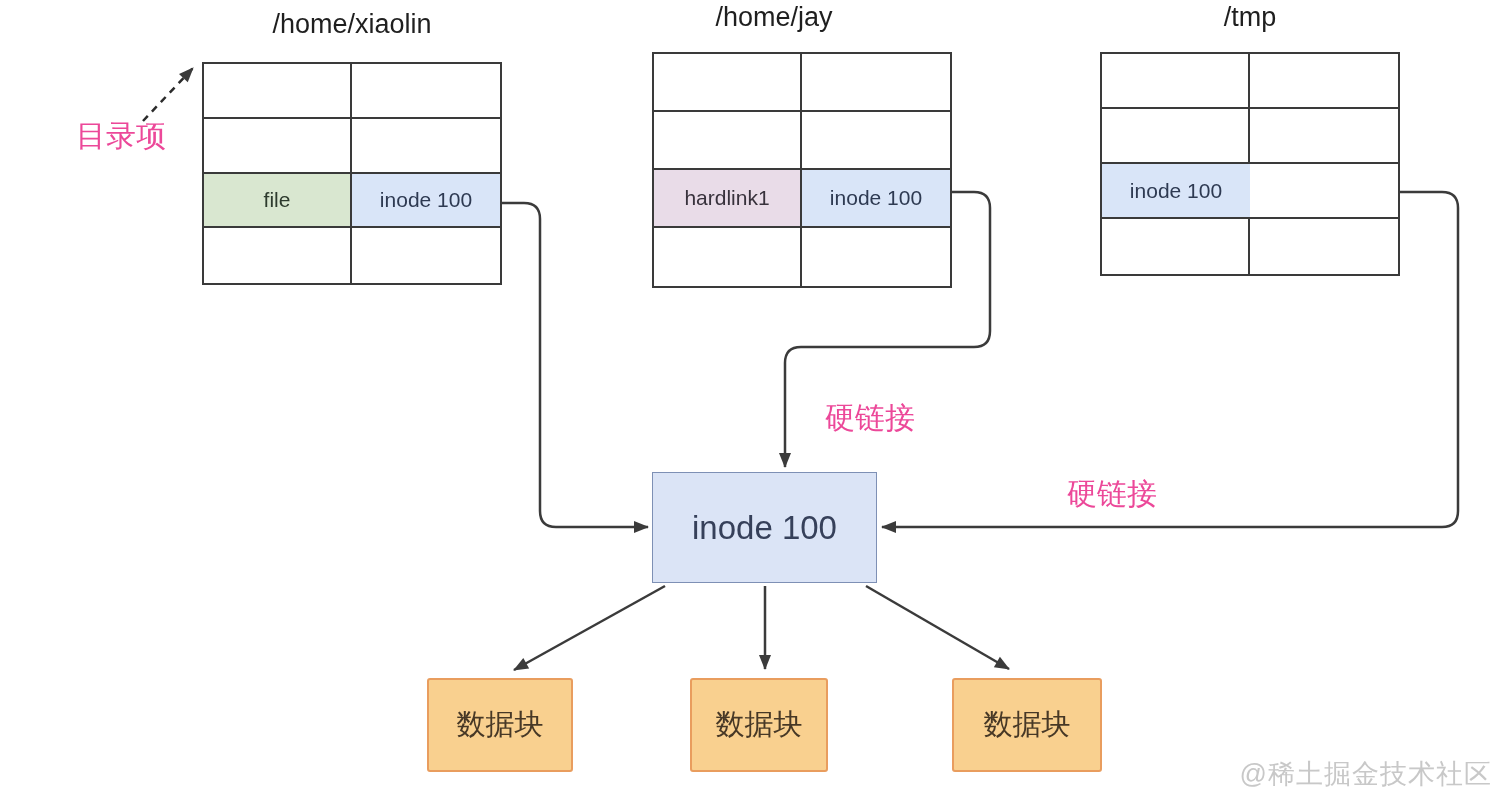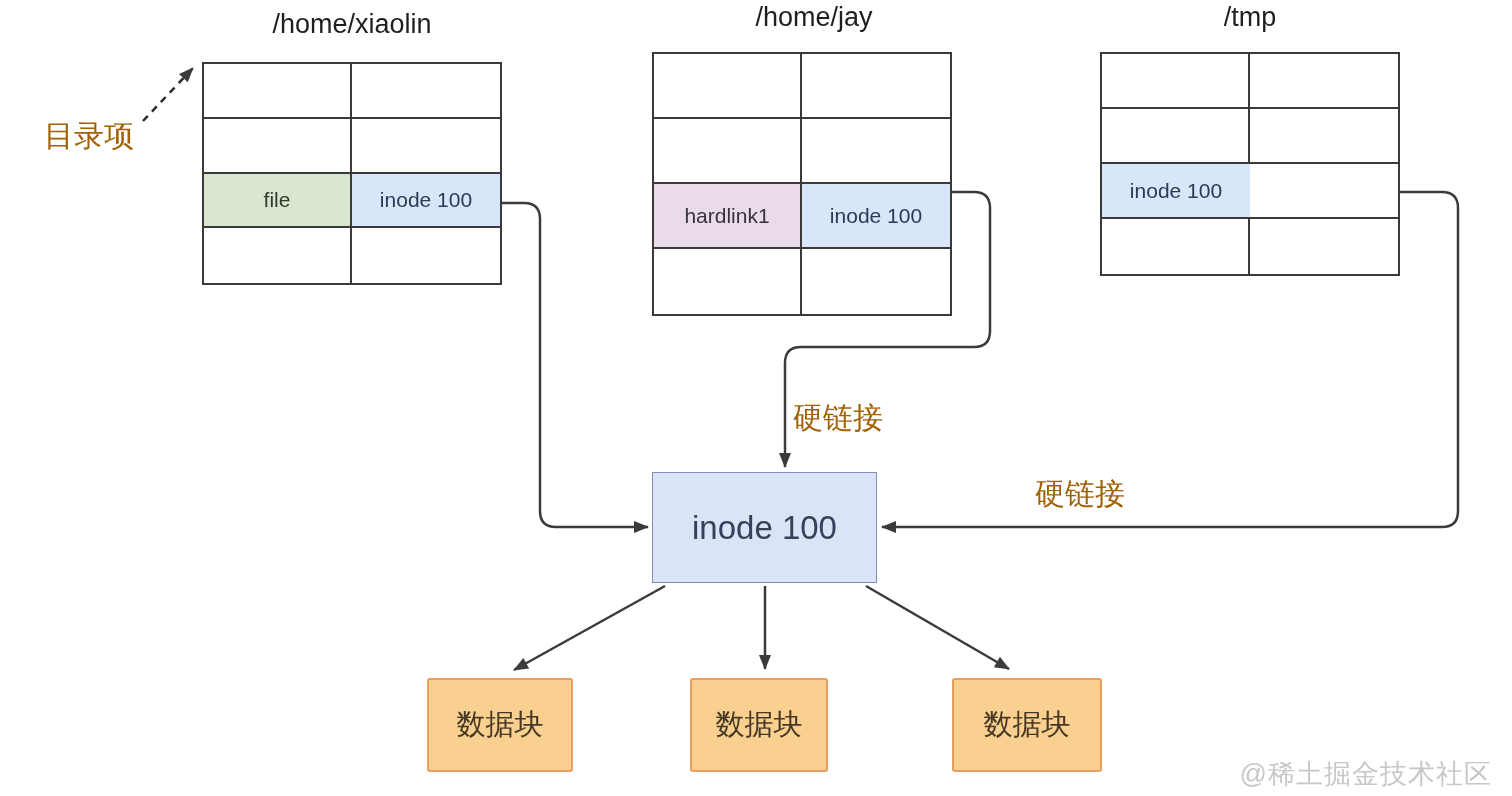--- a/index.html
+++ b/index.html
@@ -11,31 +11,31 @@
   .dir-table{
     position:absolute;display:grid;grid-template-rows:repeat(4,1fr);
     border:2px solid #3a3a3a;background:#fff;box-sizing:border-box;z-index:2;
   }
   .dir-table .row{display:grid;grid-template-columns:1fr 1fr;border-bottom:2px solid #3a3a3a;}
   .dir-table .row:last-child{border-bottom:none;}
   .dir-table .cell{display:flex;align-items:center;justify-content:center;
     font-size:21px;box-sizing:border-box;}
   .dir-table .c-r{border-right:2px solid #3a3a3a;}
   #table1{left:202px;top:62px;width:300px;height:223px;}
-  #table2{left:652px;top:52px;width:300px;height:264px;}
+  #table2{left:652px;top:52px;width:300px;height:236px;}
   #table3{left:1100px;top:52px;width:300px;height:224px;}
   .name-green{background:#d9e7d0;color:#2e3b2e;}
   .name-pink{background:#e9dce8;color:#38323c;}
   .inode-blue{background:#d9e5f8;color:#2e3a52;}
   
   .tbl-title{position:absolute;text-align:center;font-size:27px;color:#1f1f1f;z-index:2;}
   #title1{left:202px;top:9px;width:300px;}
-  #title2{left:664px;top:2px;width:300px;}
+  #title2{left:624px;top:2px;width:300px;}
   #title3{left:1100px;top:2px;width:300px;}
-  .cn-label{position:absolute;font-size:30px;color:#a16207;z-index:3;}
+  .cn-label{position:absolute;font-size:30px;color:#ec4899;z-index:3;margin-left:32px;}
   #dir-entry-label{left:44px;top:116px;}
   #hardlink-label-mid{left:793px;top:398px;}
   #hardlink-label-right{left:1035px;top:474px;}
   
   #inode-box{
     position:absolute;left:652px;top:472px;width:225px;height:111px;
     background:#dbe4f6;border:1.5px solid #7e90b5;box-sizing:border-box;
     display:flex;align-items:center;justify-content:center;
     font-size:33px;color:#36405a;z-index:2;
   }

